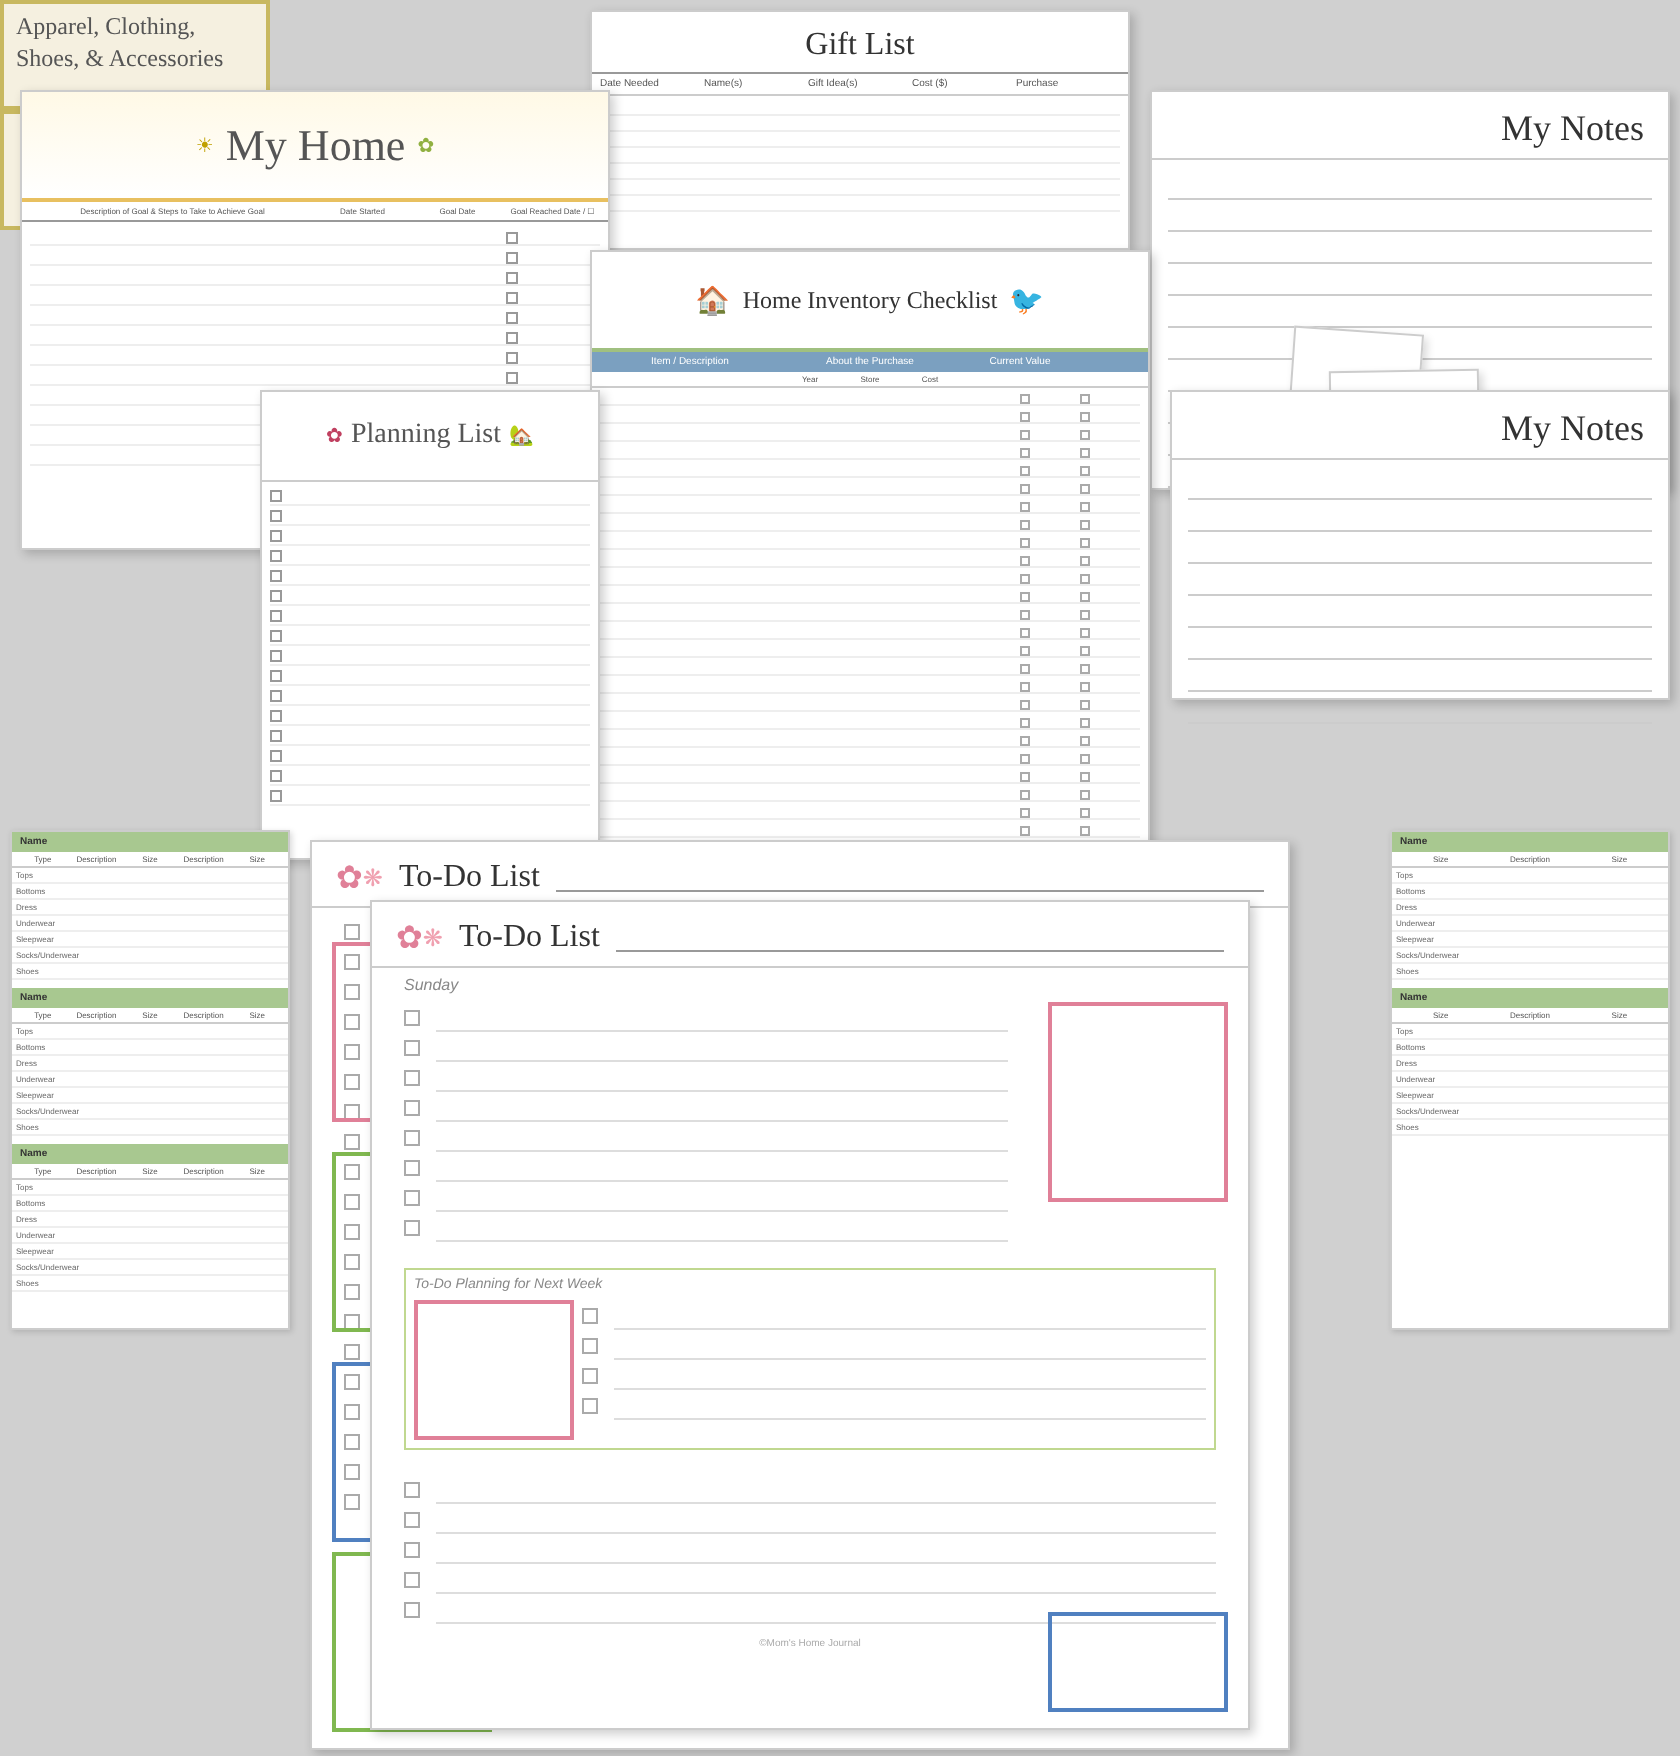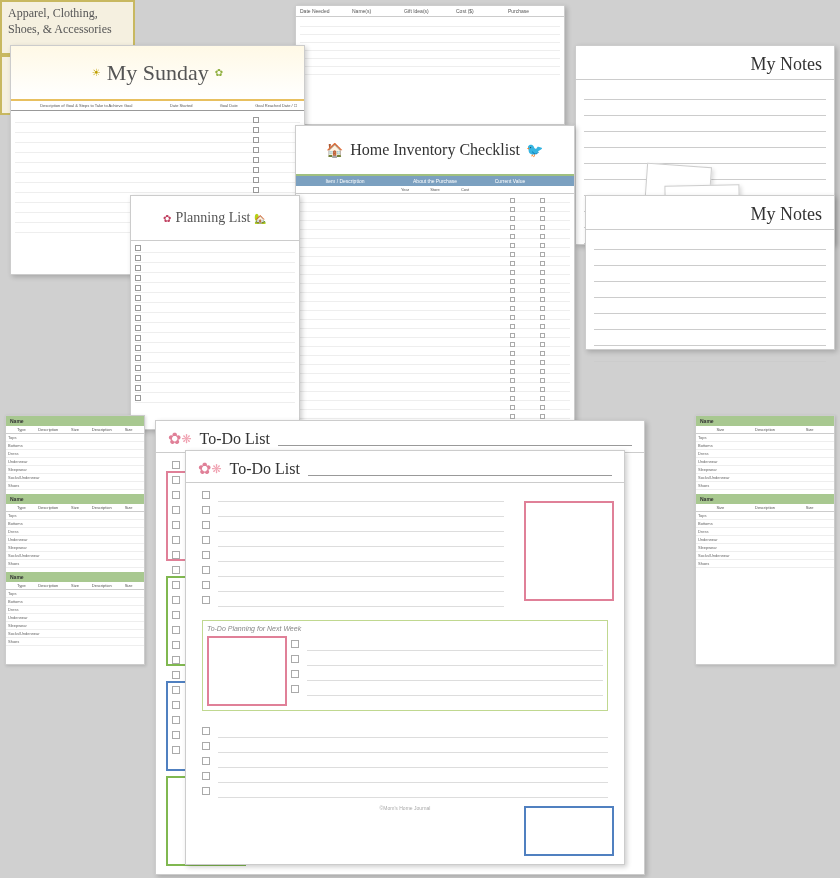--- a/index.html
+++ b/index.html
@@ -191,21 +191,21 @@
     }
     .inventory-header {
       display: flex;
       align-items: center;
       justify-content: center;
       padding: 6px 4px;
       border-bottom: 2px solid #a0c080;
       height: 50px;
     }
     .inventory-title {
-      font-size: 16px;
+      font-size: 12px;
       font-family: 'Comic Sans MS', cursive;
       color: #333;
     }
     .inventory-col-headers {
       display: flex;
       font-size: 5px;
       color: white;
       background: #7ba0c0;
       padding: 2px 4px;
     }
@@ -428,20 +428,21 @@
       font-style: italic;
     }
 
   </style>
 </head>
 <body>
 
 <div class="page-container">
 
   <div class="doc-sheet gift-list">
+    <div class="gift-list-title">Gift List</div>
     <div class="gift-list-header">
       <span>Date Needed</span>
       <span>Name(s)</span>
       <span>Gift Idea(s)</span>
       <span>Cost ($)</span>
       <span>Purchase</span>
     </div>
     <div class="gift-list-rows">
       <div class="gift-list-row">
           <span></span>
@@ -491,21 +492,21 @@
           <span></span>
           <span></span>
           <span></span>
         </div>
     </div>
   </div>
 
   <div class="doc-sheet my-goals">
     <div class="my-goals-header">
       <div style="font-size:10px;color:#c0a000;margin-right:6px;">☀</div>
-      <div class="my-goals-title">My Sunday</div>
+      <div class="my-goals-title">My Home</div>
       <div style="font-size:10px;color:#90b040;margin-left:6px;">✿</div>
     </div>
     <div class="my-goals-cols">
       <span style="flex:3;font-size:4px;">Description of Goal &amp; Steps to Take to Achieve Goal</span>
       <span style="font-size:4px;text-align:center;flex:1;">Date Started</span>
       <span style="font-size:4px;text-align:center;flex:1;">Goal Date</span>
       <span style="font-size:4px;text-align:center;flex:1;">Goal Reached Date / ☐</span>
     </div>
     <div class="goals-rows">
       <div class="goals-row">
@@ -1323,20 +1324,21 @@
     <div class="todo-header">
       <span style="color:#e08098;font-size:16px;">✿</span>
       <span style="color:#f0a0b0;font-size:12px;">❋</span>
       <div class="todo-title">To-Do List</div>
       <div class="todo-underline"></div>
     </div>
 
     <div style="position:absolute;top:50px;right:10px;width:90px;height:100px;border:2px solid #e08098;"></div>
     <div style="position:absolute;top:355px;right:10px;width:90px;height:50px;border:2px solid #5080c0;"></div>
 
+    <div class="todo-section-label">Sunday</div>
 
     <div style="padding:4px 120px 4px 16px;">
       <div class="todo-row">
           <span class="todo-checkbox"></span>
           <div class="todo-line"></div>
         </div>
       <div class="todo-row">
           <span class="todo-checkbox"></span>
           <div class="todo-line"></div>
         </div>

